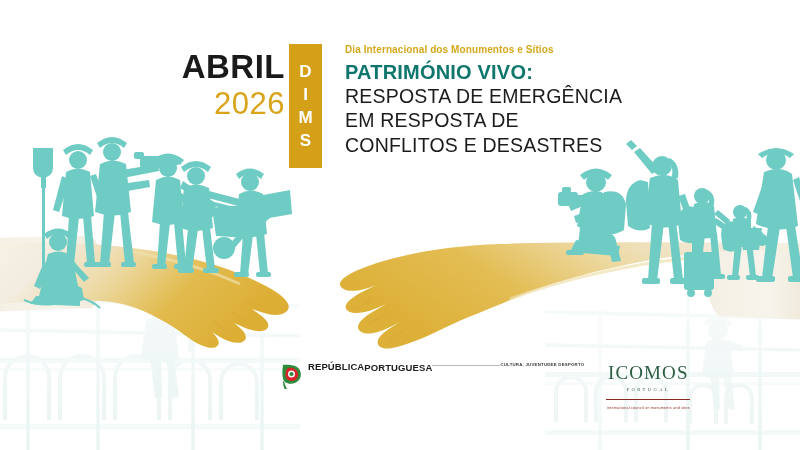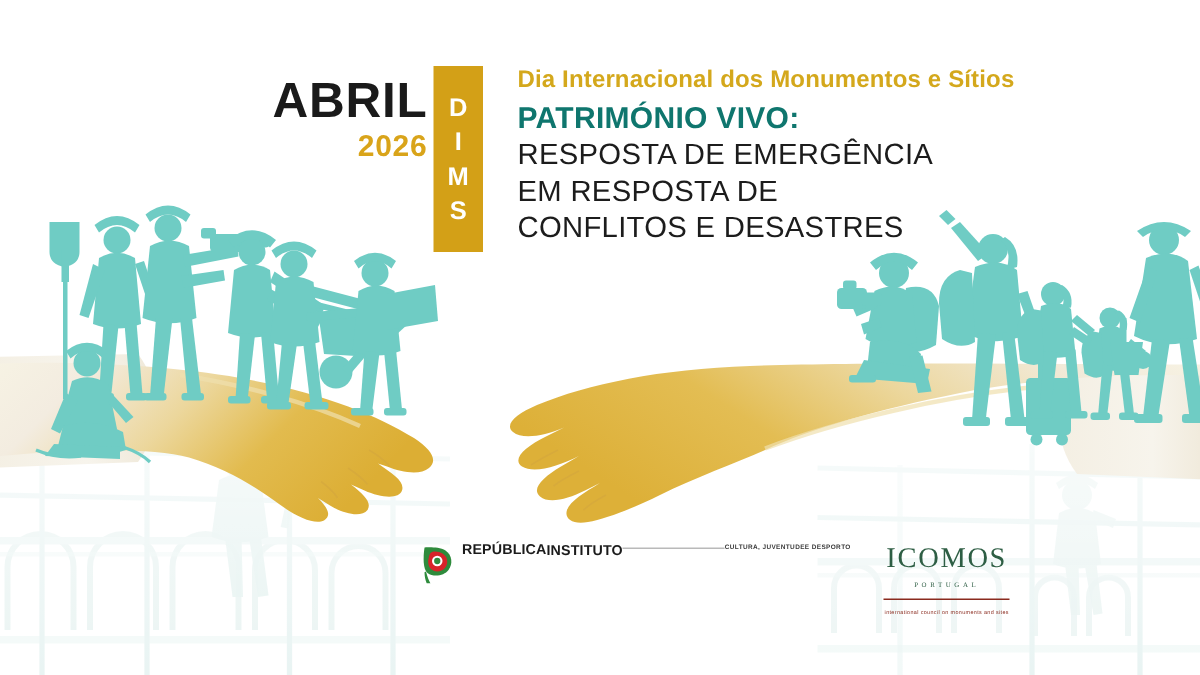--- a/index.html
+++ b/index.html
@@ -30,37 +30,37 @@
   }
   .date-day{
     display:block;font-size:31px;font-weight:bold;color:#1a1a1a;
     letter-spacing:0.5px;line-height:0.98;
   }
   .date-month{
     display:block;font-size:33px;font-weight:bold;color:#1a1a1a;
     letter-spacing:0.5px;line-height:1.08;margin-top:1px;
   }
   .date-year{
-    display:block;font-size:20px;font-weight:bold;color:#D9A41A;
+    display:block;font-size:31px;font-weight:normal;color:#D9A41A;
     letter-spacing:0.5px;line-height:1.1;margin-top:2px;
   }
 
   .dims-box{
     position:absolute;left:289px;top:44px;width:33px;height:124px;
     background:#D3A017;
     display:flex;flex-direction:column;align-items:center;justify-content:center;
     gap:6px;
   }
   .dims-letter{
     color:#ffffff;font-size:17px;font-weight:bold;line-height:1;letter-spacing:0;
   }
 
   .title-block{position:absolute;left:345px;top:44px;width:430px;}
   .eyebrow{
-    font-size:16px;font-weight:bold;color:#D4A81C;letter-spacing:0.1px;
+    font-size:10px;font-weight:bold;color:#D4A81C;letter-spacing:0.1px;
     line-height:1.25;margin:0 0 3px 0;white-space:nowrap;
   }
   .title-main{
     font-size:20px;font-weight:bold;color:#0f766e;letter-spacing:0.2px;
     line-height:1.22;margin:0;
   }
   .title-line{
     font-size:19.5px;font-weight:normal;color:#1c1c1c;letter-spacing:0.2px;
     line-height:1.25;margin:0;
   }
@@ -487,21 +487,21 @@
     <div class="logo">
       <svg class="logo-rp-mark" viewBox="0 0 44 52">
         <path d="M4 4 C4 4 22 2 32 8 C41 14 42 26 36 34 C30 42 16 44 8 38 C2 33 2 18 4 4 Z" fill="#2E8B3C"></path>
         <path d="M14 10 C22 8 32 12 34 20 C36 29 29 36 21 36 C13 36 8 29 9 21 C10 15 11 11 14 10 Z" fill="#D8232A"></path>
         <circle cx="21" cy="22" r="7" fill="#fff"></circle>
         <circle cx="21" cy="22" r="4.2" fill="#2E8B3C"></circle>
         <path d="M6 36 C8 44 10 48 12 52 L7 52 C5 47 4 42 4 37 Z" fill="#2E8B3C"></path>
       </svg>
       <div class="logo-rp-text">
         <span class="rp-l1">REPÚBLICA</span>
-        <span class="rp-l2">INSTITUTO</span>
+        <span class="rp-l2">PORTUGUESA</span>
         <span class="rp-rule"></span>
         <span class="rp-sub">CULTURA, JUVENTUDE</span>
         <span class="rp-sub">E DESPORTO</span>
       </div>
     </div>
 
 
     <div class="logo logo-icomos">
       <span class="ic-name">ICOMOS</span>
       <span class="ic-country">PORTUGAL</span>

